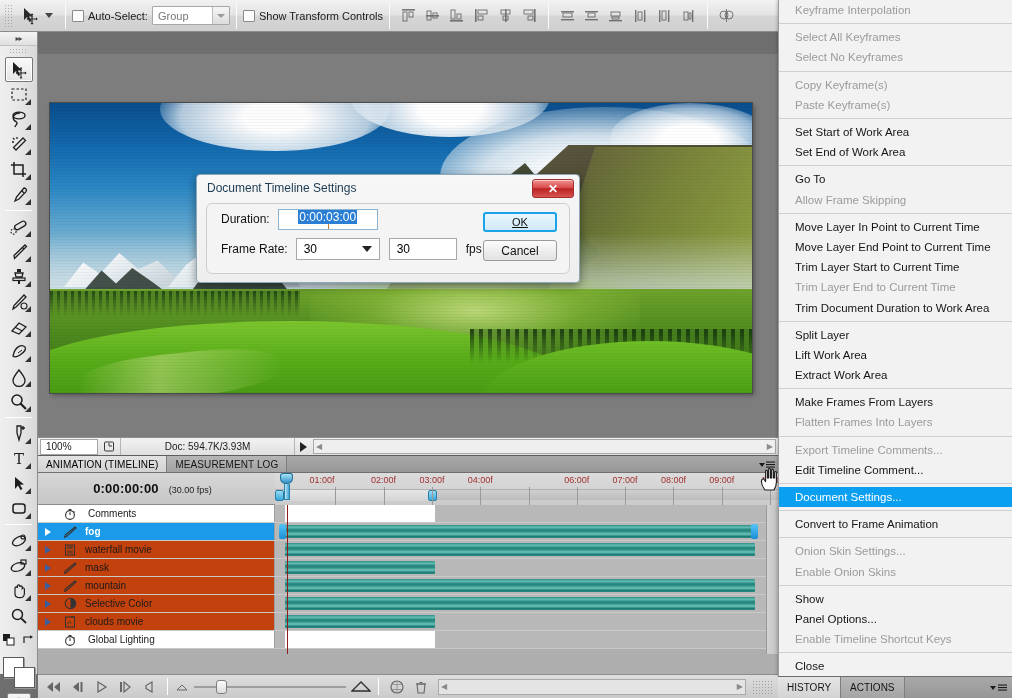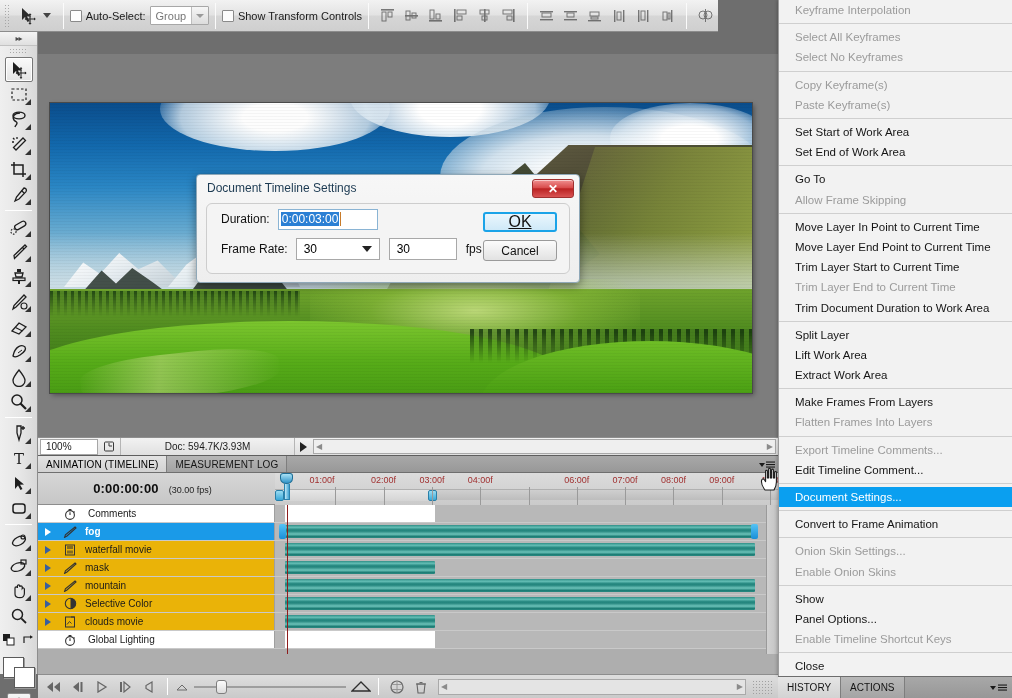--- a/index.html
+++ b/index.html
@@ -9,21 +9,21 @@
     overflow: hidden;
     font-family: "Liberation Sans", sans-serif;
     font-size: 11px;
     background: #6e6e6e;
     -webkit-font-smoothing: antialiased;
   }
   #app { position: relative; width: 1012px; height: 698px; overflow: hidden; }
 
   
   #options-bar {
-    position: absolute; left: 0; top: 0; width: 718px; height: 32px;
+    position: absolute; left: 0; top: 0; width: 778px; height: 32px;
     background: linear-gradient(to bottom,#f2f2f2 0%,#e3e3e3 48%,#d6d6d6 52%,#cfcfcf 100%);
     border-bottom: 1px solid #8c8c8c;
     display: flex; align-items: center;
   }
   .ob-grip { width: 9px; height: 24px; margin-left: 4px;
     background-image: radial-gradient(#9a9a9a 40%, transparent 41%);
     background-size: 3px 3px; opacity:.8; }
   .tool-preview { display:flex; align-items:center; gap:4px; padding:0 6px; height:28px;}
   .tp-icon { width:22px; height:22px; position:relative; }
   .ob-sep { width:1px; height:26px; background:#b0b0b0; margin:0 6px;
@@ -187,21 +187,21 @@
   .wb-handle { position:absolute; top:0; width:9px; height:11px;
     background:linear-gradient(to bottom,#9adcf2,#3ba8d8); border:1px solid #2a7fa8; border-radius:2px; }
   #playhead { position:absolute; top:0; width:13px; height:28px; z-index:6; }
   #playhead .head { width:13px; height:11px; border-radius:3px 3px 50% 50%;
     background:linear-gradient(to bottom,#a9e2f6,#2f93c8); border:1px solid #1d6d95; }
   #playhead .stem { width:6px; height:16px; margin:0 auto;
     background:linear-gradient(to right,#bfe9f8,#3fa2d2); border:1px solid #2b82ad; border-top:none; }
   #tracks { position:relative; height:149px; overflow:hidden; }
   .track-row { display:flex; height:18px; border-bottom:1px solid #c9c9c9; }
   .tr-name { width:237px; display:flex; align-items:center; height:100%;
-    background:#eab308; border-right:1px solid #9f9f9f; font-size:10px; color:#1a1a1a; }
+    background:#c2410c; border-right:1px solid #9f9f9f; font-size:10px; color:#1a1a1a; }
   .track-row.sel .tr-name { background:#1a9ae8; color:#fff; font-weight:bold; }
   .track-row.white .tr-name { background:#fff; }
   .tr-expand { width:20px; display:flex; align-items:center; justify-content:center; }
   .tr-expand .tri { width:0;height:0;border-top:4px solid transparent;border-bottom:4px solid transparent;border-left:6px solid transparent;
      border-left-color:#3a5f9e; }
   .track-row.sel .tr-expand .tri { border-left-color:#fff; }
   .tr-icon { width:24px; display:flex; align-items:center; justify-content:center; }
   .tr-label { flex:1; padding-left:3px; }
   .tr-lane { flex:1; position:relative; background:#b8b8b8; height:100%; }
   .track-row.white .tr-lane { background:#b8b8b8; }
@@ -256,33 +256,33 @@
     font-size:12px; color:#1c3a52; }
   #dlg-close { position:absolute; right:5px; top:4px; width:42px; height:19px; border-radius:3px;
     background:linear-gradient(to bottom,#f09090 0%,#d94d4d 45%,#bb2222 52%,#d85353 100%);
     border:1px solid #a03030; display:flex; align-items:center; justify-content:center;
     color:#fff; font-size:12px; font-weight:bold; box-shadow:inset 0 1px 0 rgba(255,255,255,.55); }
   #dlg-body { position:absolute; left:9px; top:28px; right:9px; bottom:8px;
     border:1px solid #cdcdcd; background:#f4f4f4; border-radius:6px; }
   .dlg-row { display:flex; align-items:center; height:30px; padding-left:14px; }
   .dlg-label { font-size:12px; color:#111; }
   #duration-input { width:100px; height:21px; background:#fff; border:1px solid #8ab4d4;
-    margin-left:8px; display:flex; align-items:center; padding:0 2px; }
+    margin-left:8px; display:flex; align-items:center; padding:0 2px;flex-direction:column; }
   #duration-input .sel { background:#2a7fd4; color:#fff; font-size:12px; padding:0 1px; }
   #duration-input .caret { width:1px; height:14px; background:#c87b2a; margin-left:1px; }
   #fr-select { width:84px; height:22px; background:#fff; border:1px solid #a8a8a8; margin-left:8px;
     display:flex; align-items:center; padding-left:7px; font-size:12px; position:relative; }
   #fr-select .arrow { position:absolute; right:7px; top:50%; transform:translateY(-50%);
     width:0;height:0;border-left:5px solid transparent;border-right:5px solid transparent;border-top:6px solid #222; }
   #fr-num { width:68px; height:22px; background:#fff; border:1px solid #a8a8a8; margin-left:9px;
     display:flex; align-items:center; padding-left:7px; font-size:12px; }
   .fps-lbl { margin-left:9px; font-size:12px; color:#111; }
   #btn-ok { position:absolute; right:12px; top:8px; width:74px; height:20px;
     background:linear-gradient(to bottom,#eaf6fd,#cfe9f8); border:2px solid #1aa3e8; border-radius:3px;
-    display:flex; align-items:center; justify-content:center; font-size:16px; color:#111;text-decoration:underline; }
+    display:flex; align-items:center; justify-content:center; font-size:11px; color:#111;text-decoration:underline; }
   #btn-cancel { position:absolute; right:12px; top:36px; width:74px; height:21px;
     background:linear-gradient(to bottom,#fbfbfb,#e2e2e2); border:1px solid #9a9a9a; border-radius:3px;
     display:flex; align-items:center; justify-content:center; font-size:12px; color:#111; }
 
   
   #cursor { position:absolute; left:759px; top:466px; z-index:60; pointer-events:none; }
 </style>
 </head>
 <body>
 

